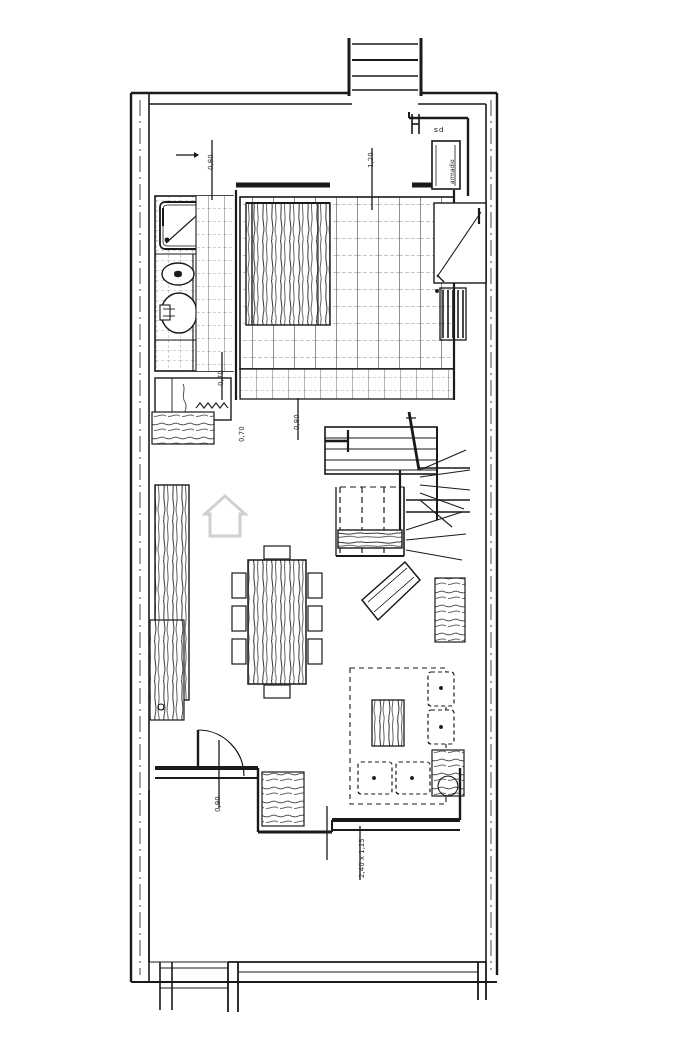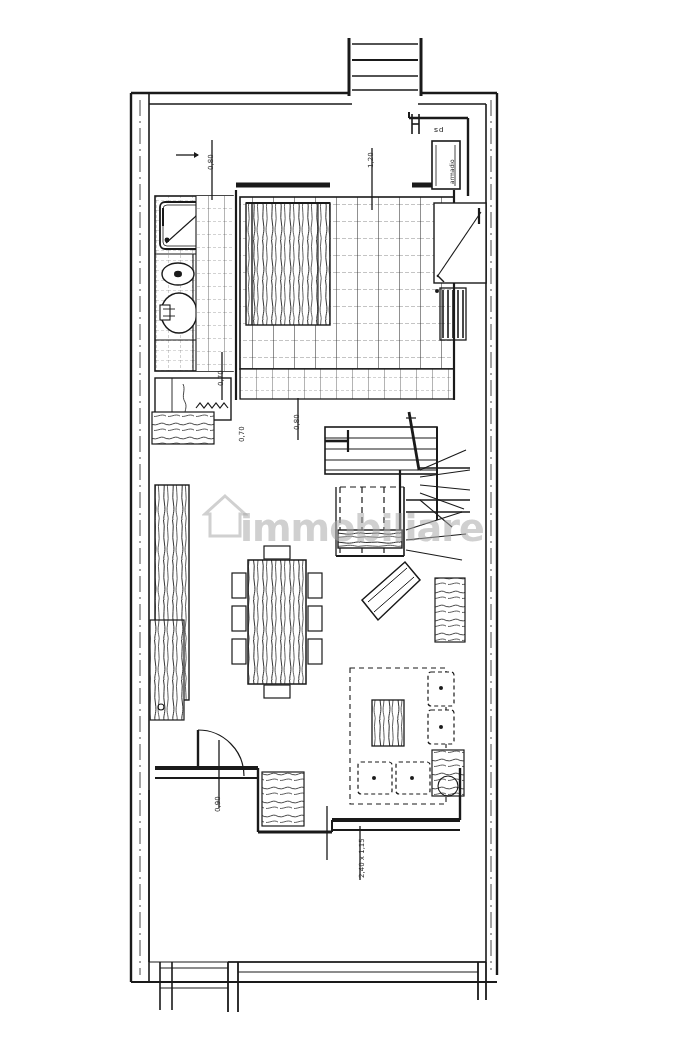--- a/index.html
+++ b/index.html
@@ -363,21 +363,20 @@
         <path d="M360,826 L360,880"></path>
       </g>
 
     </g>
   </svg>
 
   <div class="wm">
     <svg class="wm-house" viewBox="0 0 46 46" xmlns="http://www.w3.org/2000/svg">
       <path d="M23,4 L43,22 L38,22 L38,44 L8,44 L8,22 L3,22 Z" fill="none" stroke="rgba(170,170,170,0.55)" stroke-width="3"></path>
     </svg>
-    <span class="wm-text">immobiliare</span>
   </div>
 
   <span class="lbl-sd" style="left:434px;top:117px;">sd</span>
 
   <span class="vert-lbl" style="left:448px;top:184px;">armadio</span>
 
   <span class="dimtxt rot" style="left:207px;top:170px;">0,80</span>
   <span class="dimtxt rot" style="left:367px;top:168px;">1,20</span>
   <span class="dimtxt rot" style="left:217px;top:386px;">0,70</span>
   <span class="dimtxt rot" style="left:293px;top:430px;">0,80</span>

